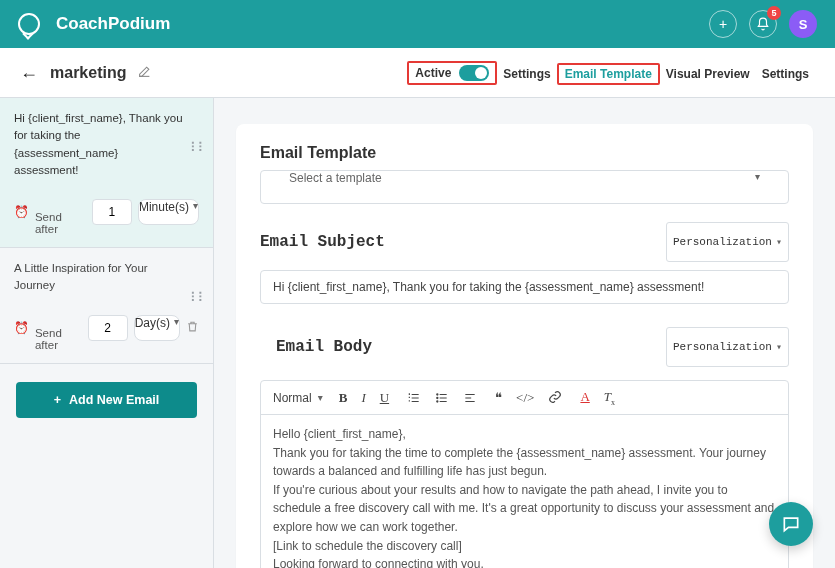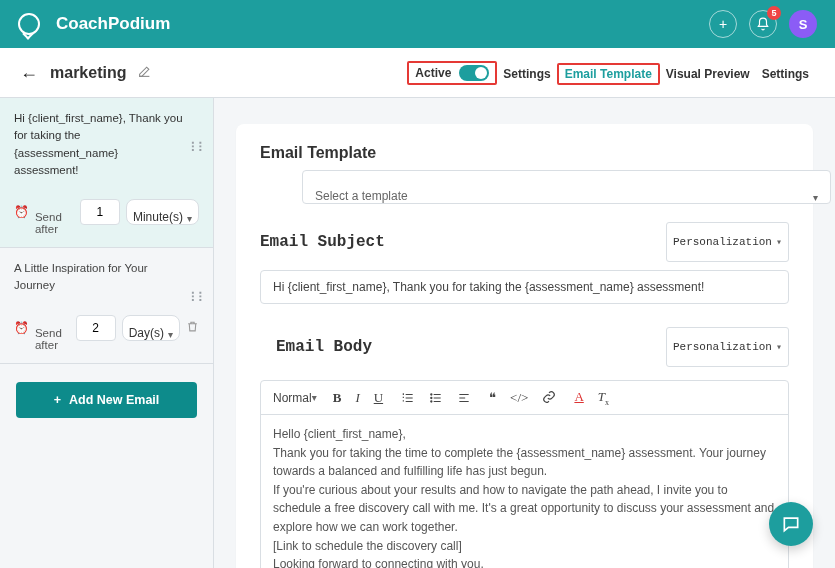--- a/index.html
+++ b/index.html
@@ -43,36 +43,36 @@
   .sidebar{width:214px;background:var(--bg);border-right:1px solid var(--border);display:flex;flex-direction:column;}
   .card{padding:12px 14px;border-bottom:1px solid var(--border);font-size:11.5px;position:relative;}
   .card.selected{background:var(--teal-light);}
   .card-title{color:#444;line-height:1.5;margin-bottom:10px;padding-right:16px;}
   .card.selected .card-title{color:var(--text);}
   .drag{position:absolute;right:8px;top:42px;color:#9aa0a6;font-size:13px;cursor:grab;letter-spacing:-2px;}
   .send-row{display:flex;align-items:center;gap:6px;}
   .clock{color:#888;font-size:12px;}
   .send-label{color:#555;margin-top:22px;}
   .minput{width:40px;height:26px;border:1px solid var(--border);border-radius:4px;text-align:center;font-size:12px;}
-  .unit{height:26px;border:1px solid var(--border);border-radius:8px;background:#fff;padding:0 6px;display:flex;align-items:flex-end;gap:4px;font-size:12px;cursor:pointer;}
+  .unit{height:26px;border:1px solid var(--border);border-radius:8px;background:#fff;padding:0 0;display:flex;align-items:flex-start;gap:4px;font-size:12px;cursor:pointer;}
   .trash{color:#999;cursor:pointer;font-size:13px;}
   .add-btn{margin:18px 16px;height:36px;background:var(--teal-dark);color:#fff;border:none;border-radius:4px;font-weight:600;font-size:12.5px;display:flex;align-items:center;justify-content:center;gap:8px;cursor:pointer;}
   
   .main{flex:1;background:var(--bg);padding:26px 22px 20px 22px;overflow:auto;}
   .panel{background:var(--panel);border-radius:8px;padding:20px 24px 30px;box-shadow:0 1px 2px rgba(0,0,0,.04);}
   .sec-label{font-size:16px;font-weight:600;margin-bottom:8px;}
   .row-split{display:flex;justify-content:space-between;align-items:center;margin-bottom:8px;font-family:Liberation Mono, monospace;}
-  .sel{width:100%;height:34px;border:1px solid var(--border);border-radius:4px;background:#fff;display:flex;align-items:flex-end;justify-content:space-between;padding:0 12px;font-size:12px;color:#666;cursor:pointer;margin-left:42px;}
+  .sel{width:100%;height:34px;border:1px solid var(--border);border-radius:4px;background:#fff;display:flex;align-items:flex-start;justify-content:space-between;padding:0 28px;font-size:12px;color:#666;cursor:pointer;}
   .txt-input{width:100%;height:34px;border:1px solid var(--border);border-radius:4px;background:#fff;padding:0 12px;font-size:12px;color:#444;}
   .pers{height:40px;border:1px solid var(--border);border-radius:3px;background:#fff;padding:0 6px;font-size:11px;display:flex;align-items:center;gap:4px;cursor:pointer;}
   .spacer{height:18px;}
   
   .editor{border:1px solid var(--border);border-radius:4px;}
   .toolbar{height:34px;border-bottom:1px solid var(--border);display:flex;align-items:center;gap:14px;padding:0 12px;color:#444;}
-  .tb-sel{font-size:12px;display:flex;align-items:center;cursor:pointer;}
+  .tb-sel{font-size:12px;display:flex;align-items:center;gap:6px;cursor:pointer;}
   .tb-group{display:flex;gap:10px;}
   .tb-btn{font-size:13px;cursor:pointer;font-family:Georgia,serif;padding:2px;}
   .tb-btn svg{display:block;}
   .editor-body{padding:10px 12px 18px;font-size:12px;color:#555;line-height:1.55;white-space:pre-wrap;min-height:150px;}
   
   .fab{position:absolute;right:22px;bottom:22px;width:44px;height:44px;border-radius:50%;background:var(--teal);color:#fff;display:flex;align-items:center;justify-content:center;font-size:20px;box-shadow:0 4px 12px rgba(0,0,0,.2);cursor:pointer;}
   .caret{font-size:10px;color:#666;}
 </style>
 </head>
 <body>

